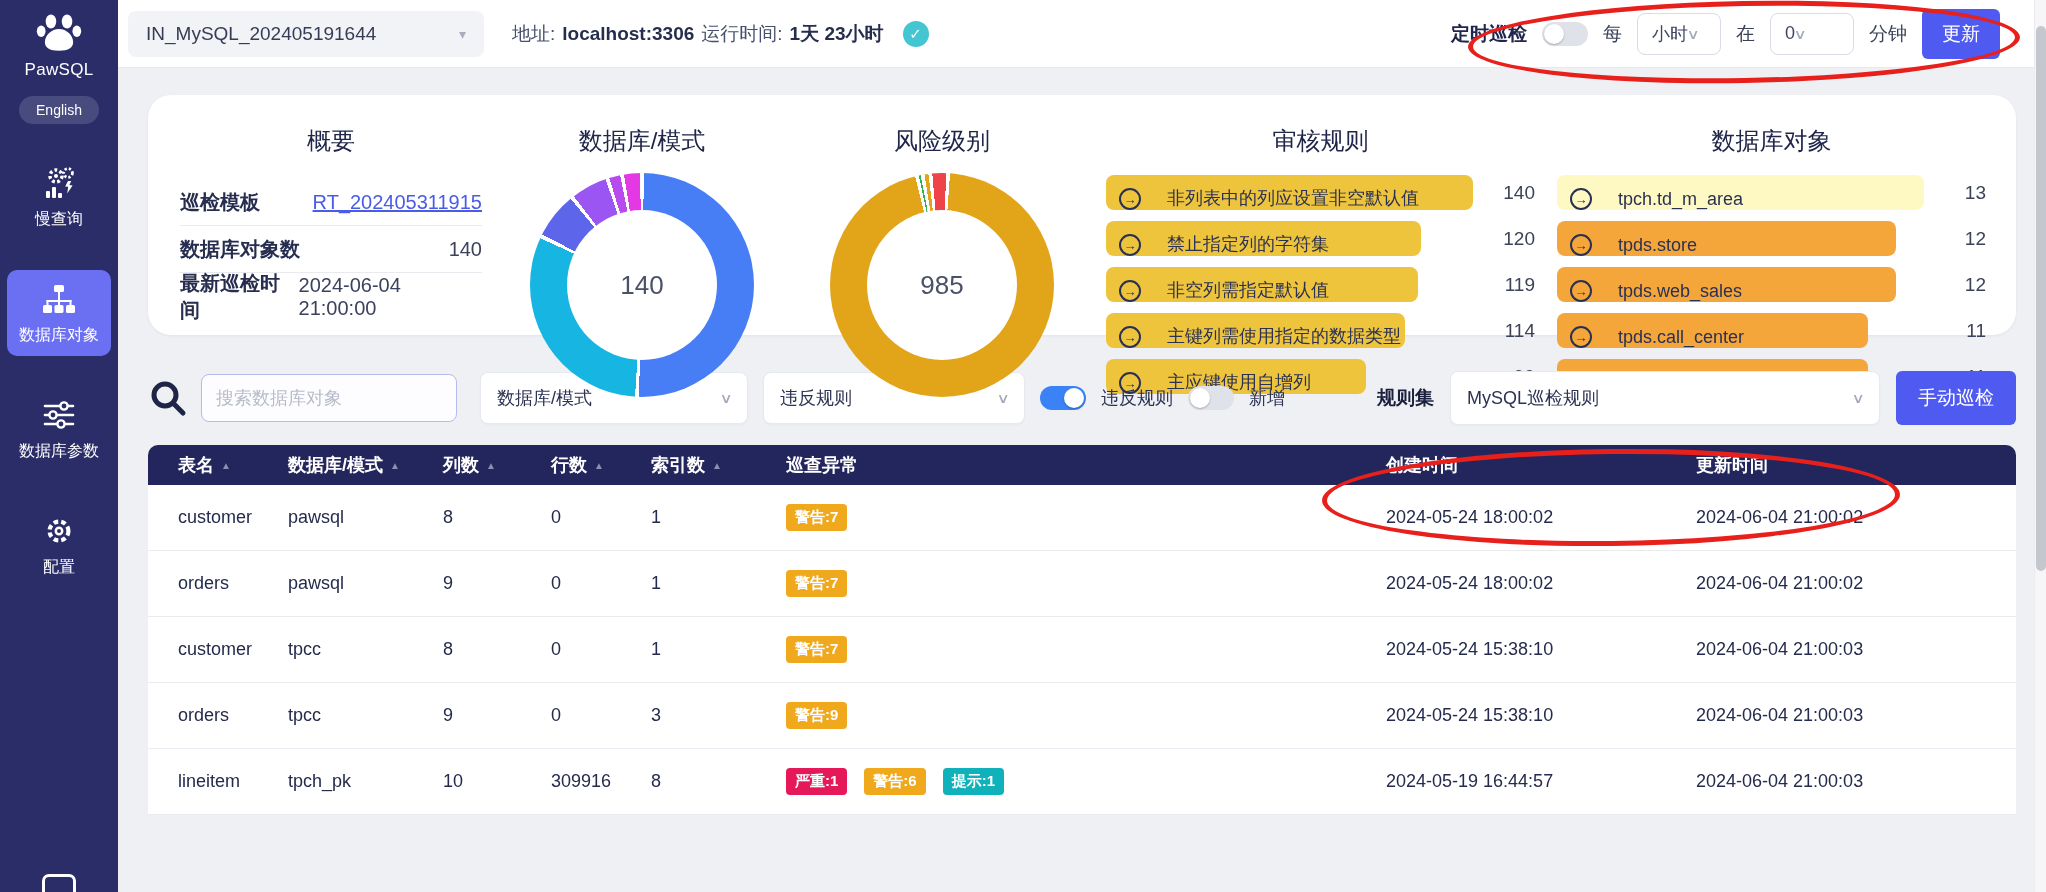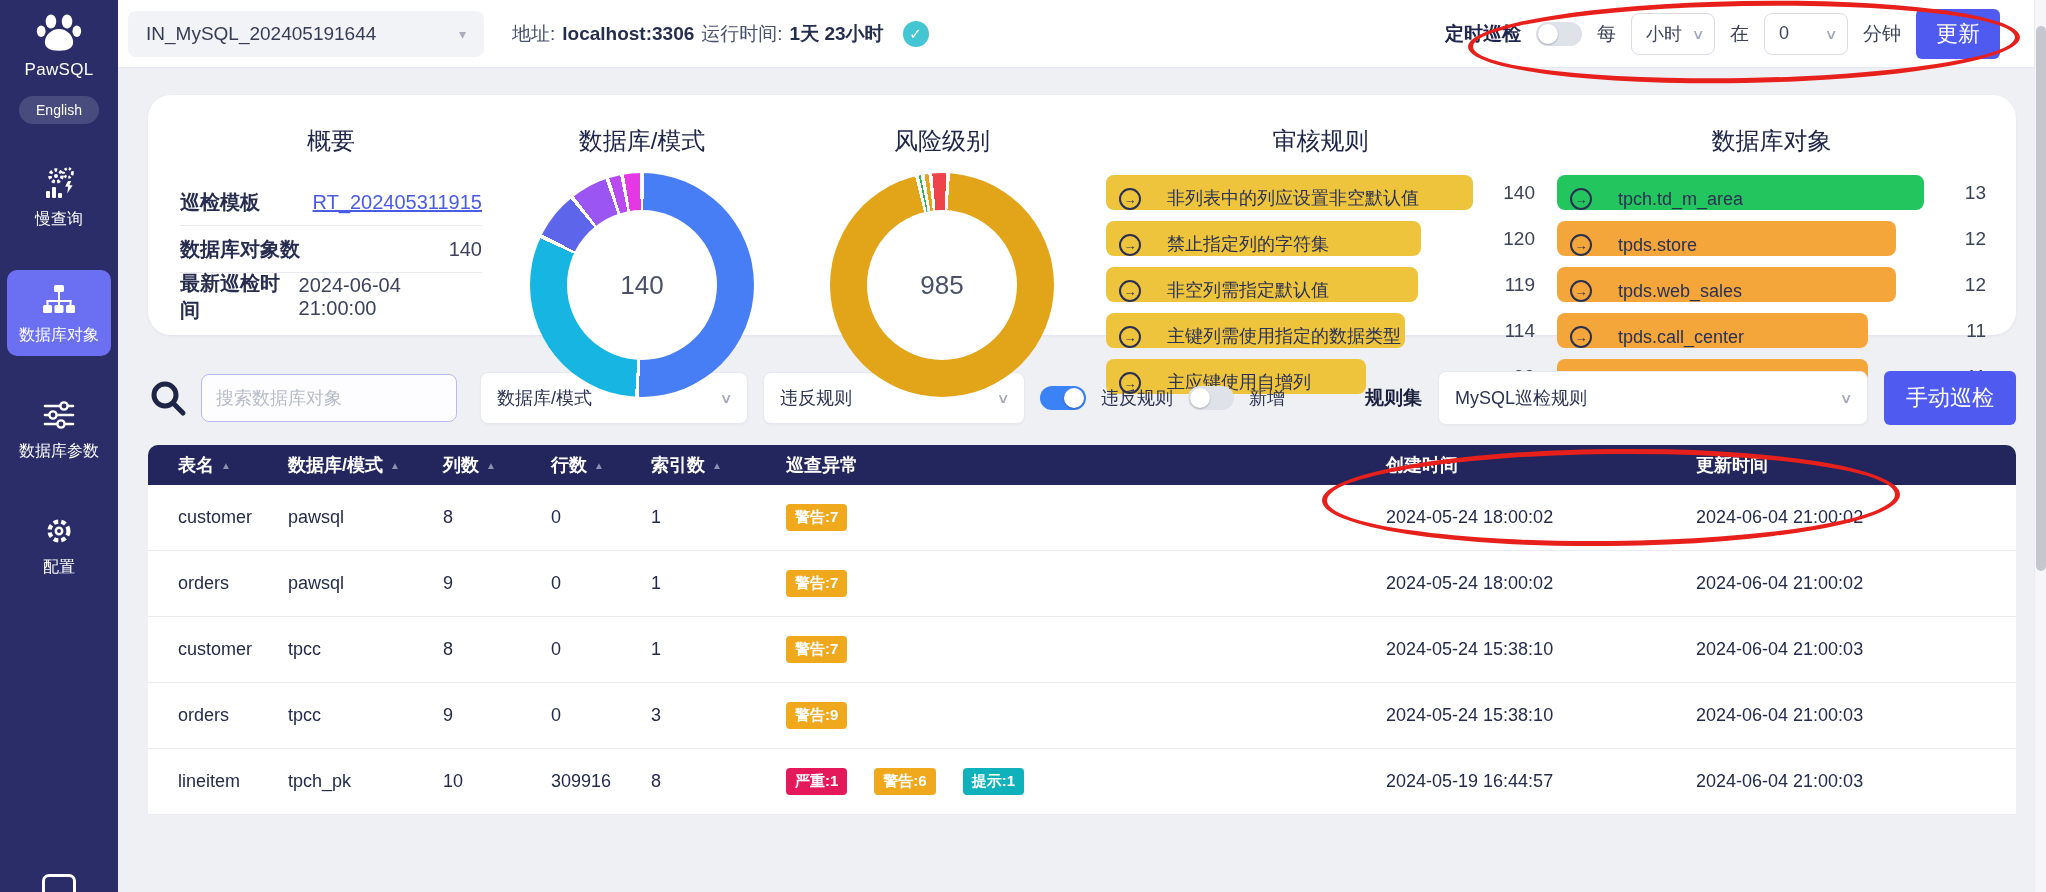--- a/index.html
+++ b/index.html
@@ -32,25 +32,25 @@
   .check-badge { width:26px; height:26px; border-radius:50%; background:#43c6d2; color:#fff;
     font-size:15px; font-weight:bold; display:flex; align-items:center; justify-content:center; margin-left:12px;}
   .topbar-right { margin-left:auto; display:flex; align-items:center; gap:15px; font-size:19px; color:#3a4158;}
   .schedule-label { font-weight:bold; color:#20264d;}
   .toggle { width:46px; height:24px; border-radius:13px; background:#dfe2e9; position:relative; flex:none; cursor:pointer;}
   .toggle .knob { position:absolute; top:2px; left:2px; width:20px; height:20px; border-radius:50%;
     background:#fff; box-shadow:0 1px 2px rgba(0,0,0,.25);}
   .toggle.on { background:#3b82f6; }
   .toggle.on .knob { left:24px; }
   .mini-select { height:42px; min-width:84px; border:1px solid #d9dce4; border-radius:8px; background:#fff;
-    display:flex; align-items:center; justify-content:space-between; gap:10px; padding:0 11px 0 14px;
+    display:flex; align-items:center; justify-content:flex-start; padding:0 11px 0 14px;
     font-size:18px; color:#3f4560; cursor:pointer;}
   .chev { color:#a2a7ba; font-size:14px; transform:scaleX(1.3);}
   .btn-primary { background:#4e5af0; color:#fff; border:none; border-radius:6px; height:50px;
-    padding:0 20px; font-size:22px; font-family:inherit; cursor:pointer; display:flex; align-items:center;}
+    padding:0 20px; font-size:19px; font-family:inherit; cursor:pointer; display:flex; align-items:center;}
   
   .content { position:absolute; left:118px; top:69px; right:0; bottom:0; padding:26px 30px 0;}
   .dashboard-card { background:#fff; border-radius:23px; height:240px; display:flex;
     padding:14px 22px; box-shadow:0 1px 3px rgba(20,30,80,.06);}
   .col-title { font-size:24px; color:#20264a; text-align:center; margin-top:16px; font-weight:500;}
   .col-overview { width:322px; padding:0 10px;}
   .ov-rows { margin-top:22px;}
   .ov-row { display:flex; justify-content:space-between; align-items:center; height:47px;
     border-bottom:1px solid #e8eaf0; font-size:20px;}
   .ov-row:last-child { border-bottom:none;}
@@ -93,21 +93,21 @@
   .data-table { margin-top:20px;}
   .t-header, .t-row { display:grid;
     grid-template-columns:130px 155px 108px 100px 135px 600px 310px 1fr; align-items:center;}
   .t-header { background:#23265c; color:#fff; height:40px; border-radius:10px 10px 0 0;
     font-weight:bold; font-size:18px;}
   .t-row { height:66px; background:#fff; border-bottom:1px solid #e9ebf1; font-size:18px; color:#242b4c; cursor:pointer;}
   .cell { padding-left:10px; display:flex; align-items:center; gap:7px;}
   .cell:first-child { padding-left:30px;}
   .sort-icon { font-size:10px; color:#8b8fb3;}
   .badge { display:inline-block; border-radius:4px; padding:4px 9px; color:#fff;
-    font-size:15px; font-weight:bold; margin-right:20px;}
+    font-size:15px; font-weight:bold; margin-right:10px;}
   
   .annot { position:absolute; border:5px solid #e8201c; border-radius:50%; pointer-events:none; z-index:60;}
   .annot-schedule { left:1468px; top:1px; width:552px; height:82px; transform:rotate(-1deg);}
   .annot-ruleset  { left:1322px; top:449px; width:578px; height:97px; transform:rotate(-0.6deg);}
   .scrollbar { position:absolute; right:0; top:0; width:12px; height:100%; background:#f6f6f8;
     border-left:1px solid #ececf0; z-index:70;}
   .scroll-thumb { position:absolute; left:1px; top:26px; width:10px; height:545px;
     background:#c5c7cf; border-radius:6px;}
   svg { display:block; }
 </style>
@@ -306,21 +306,21 @@
           <span class="bar-val">99</span>
         </div>
       </div>
     </div>
 
     <div class="col-bars">
       <div class="col-title">数据库对象</div>
       <div class="bars-list">
         <div class="bar-row">
           <div class="bar-track">
-              <div class="hbar" style="width: 100%; background: #22c55e;">
+              <div class="hbar" style="width: 100%; background: #fef9c3;">
                 <span class="circle-arrow"></span>
                 <span>tpch.td_m_area</span>
               </div>
             </div>
           <span class="bar-val">13</span>
         </div>
         <div class="bar-row">
           <div class="bar-track">
               <div class="hbar" style="width: 92.3077%; background: rgb(244, 166, 58);">
                 <span class="circle-arrow"></span>

